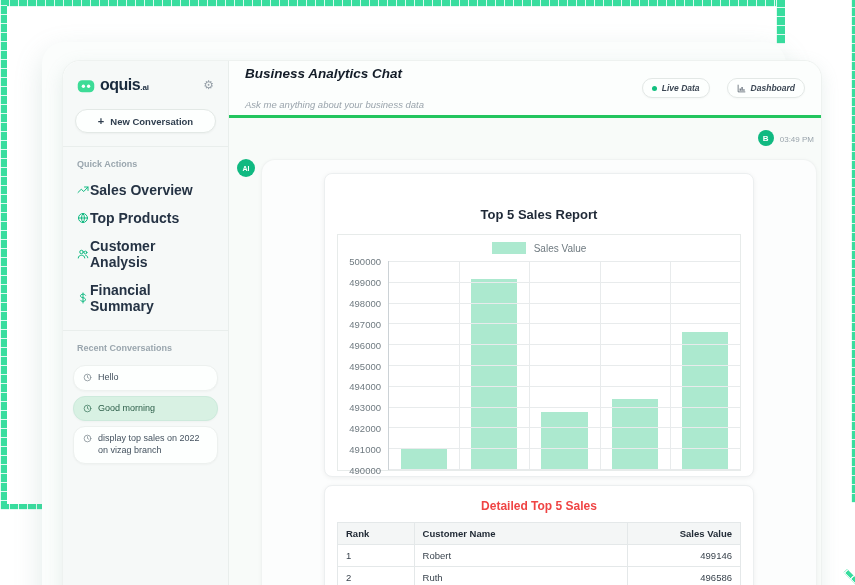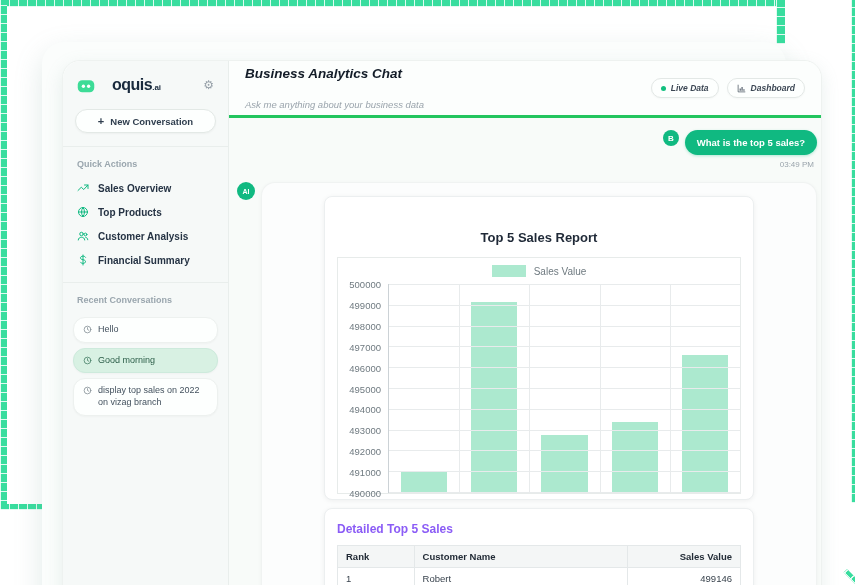--- a/index.html
+++ b/index.html
@@ -24,51 +24,51 @@
   
   .back-card { position:absolute; left:42px; top:42px; width:744px; height:600px;
     background:#fbfdfc; border-radius:22px; box-shadow:0 10px 28px rgba(120,160,150,.22); }
   .app { position:absolute; left:62px; top:60px; width:760px; height:560px;
     background:#fdfffe; border:1px solid #eef2f0; border-radius:18px 18px 0 0;
     box-shadow:0 6px 18px rgba(120,160,150,.16); display:flex; overflow:hidden; }
 
   
   .sidebar { width:166px; flex:none; background:#f6f9f8; border-right:1px solid #e9eeec;
     border-radius:18px 0 0 0; display:flex; flex-direction:column; }
-  .logo-row { display:flex; align-items:center; gap:17px; padding:15px 14px 9px; }
+  .logo-row { display:flex; align-items:center; gap:5px; padding:15px 14px 9px; }
   .brand { font-size:16px; font-weight:800; color:#192a3d; letter-spacing:-.5px; }
   .brand-suffix { font-size:8px; font-weight:800; color:#192a3d; }
   .gear { margin-left:auto; font-size:12px; color:#97a1a9; line-height:1; cursor:pointer;
     font-family:"DejaVu Sans", sans-serif; }
   .new-conv { margin:6px 12px 13px; height:24px; border-radius:12px; border:1px solid #e3e9e6;
     background:#fdfffe; box-shadow:0 1px 2px rgba(0,0,0,.04); display:flex; align-items:center;
     justify-content:center; gap:6px; font-size:9.5px; font-weight:700; color:#2f3e4e; cursor:pointer; }
   .new-conv .plus { font-size:11px; font-weight:700; }
   .divider { border-top:1px solid #e9eeec; }
   .section-label { padding:12px 14px 7px; font-size:9px; font-weight:600; color:#9aa6ae; }
-  .qa-item { display:flex; align-items:center; gap:9px; padding:6px 14px; cursor:pointer;
-    font-size:10px; font-weight:700; color:#253344; }
+  .qa-item { display:flex; align-items:center; gap:1px; padding:6px 14px; cursor:pointer;
+    font-size:14px; font-weight:700; color:#253344; }
   .qa-item .ic { width:12px; height:12px; flex:none; display:flex; }
   .qa-item svg { width:12px; height:12px; stroke:#10b981; fill:none; stroke-width:2;
     stroke-linecap:round; stroke-linejoin:round; }
   .conv-item { margin:5px 10px 0; padding:6px 9px; border-radius:12px; background:#fdfffe;
     border:1px solid #edf1ef; box-shadow:0 1px 2px rgba(0,0,0,.03); display:flex; gap:6px;
     align-items:flex-start; font-size:9px; color:#44525f; line-height:1.3; cursor:pointer; }
   .conv-item svg { width:9px; height:9px; flex:none; margin-top:1px; stroke:#7d8a90; fill:none;
     stroke-width:2; stroke-linecap:round; }
   .conv-item.active { background:#d8f1e3; border-color:#cdeadc; color:#2c5e49; }
   .conv-item.active svg { stroke:#3f7a60; }
 
   
   .main { flex:1; display:flex; flex-direction:column; min-width:0; }
   .header { height:57px; flex:none; padding:0 16px; display:flex; align-items:center;
     background:#fcfefd; border-bottom:3px solid #22c55e;font-style:italic; }
   .h-title { font-size:13.5px; font-weight:800; color:#131c28; }
   .h-sub { font-size:9.5px; color:#9aa4ac; margin-top:18px; }
-  .h-right { margin-left:auto; display:flex; gap:8px; }
+  .h-right { margin-left:auto; display:flex; gap:17px; }
   .pill { height:20px; padding:0 9px; border-radius:10px; border:1px solid #e3e8e6;
     background:#fdfffe; box-shadow:0 1px 2px rgba(0,0,0,.03); display:flex; align-items:center;
     gap:5px; font-size:8.5px; font-weight:600; color:#3c4754; cursor:pointer; }
   .dot { width:5px; height:5px; border-radius:50%; background:#12c07f; }
   .pill svg { width:9px; height:9px; stroke:#4b5563; fill:none; stroke-width:2; stroke-linecap:round; }
 
   .chat { flex:1; background:#f8fbf9; padding:10px 4px 0 8px; display:flex;
     flex-direction:column; overflow:hidden; }
   .user-row { display:flex; justify-content:flex-end; gap:6px; margin-top:2px; }
   .avatar { border-radius:50%; background:#10b981; color:#fff; display:flex; align-items:center;
@@ -99,21 +99,21 @@
   .plot-area { flex:1; position:relative; border-left:1px solid #ccd2d6; border-bottom:1px solid #ccd2d6; }
   .hgrid { position:absolute; left:0; right:0; height:1px; background:#e8ebec; }
   .vgrid { position:absolute; top:0; bottom:0; width:1px; background:#e8ebec; }
   .bars { position:absolute; inset:0; display:flex; }
   .bar-col { flex:1; display:flex; align-items:flex-end; justify-content:center; height:100%; }
   .bar { width:66%; }
   .xlabels { flex:none; margin-left:50px; display:flex; padding:3px 0 4px; }
   .xlabel { flex:1; text-align:center; font-size:10px; color:#6f7a80; }
 
   .table-card { padding:10px 12px 12px; }
-  .table-title { font-size:12px; font-weight:800; color:#8b5cf6; text-align:left; margin:3px 0 9px; }
+  .table-title { font-size:12px; font-weight:800; color:#ef4444; text-align:center; margin:3px 0 9px; }
   table.sales { width:100%; border-collapse:collapse; font-size:9.5px; }
   table.sales th, table.sales td { border:1px solid #e4e8e9; padding:5px 8px; text-align:left; }
   table.sales th { background:#f4f6f6; font-weight:700; color:#222b36; }
   table.sales td { color:#39434d; }
   table.sales th:last-child, table.sales td:last-child { text-align:right; }
   table.sales th:nth-child(1) { width:19%; }
   table.sales th:nth-child(2) { width:53%; }
   table.sales th:nth-child(3) { width:28%; }
 </style>
 </head>
@@ -246,21 +246,20 @@
             <span>Dashboard</span>
           </div>
         </div>
       </div>
 
       <div class="chat">
 
         <div class="user-row">
           <div class="avatar user">B</div>
           <div class="bubble-col">
-            <div class="bubble">What is the top 5 sales?</div>
             <div class="time">03:49 PM</div>
           </div>
         </div>
 
         <div class="ai-row">
           <div class="avatar ai">AI</div>
           <div class="ai-card">
 
             <div class="inner-card chart-card">
               <div class="chart-title">Top 5 Sales Report</div>

